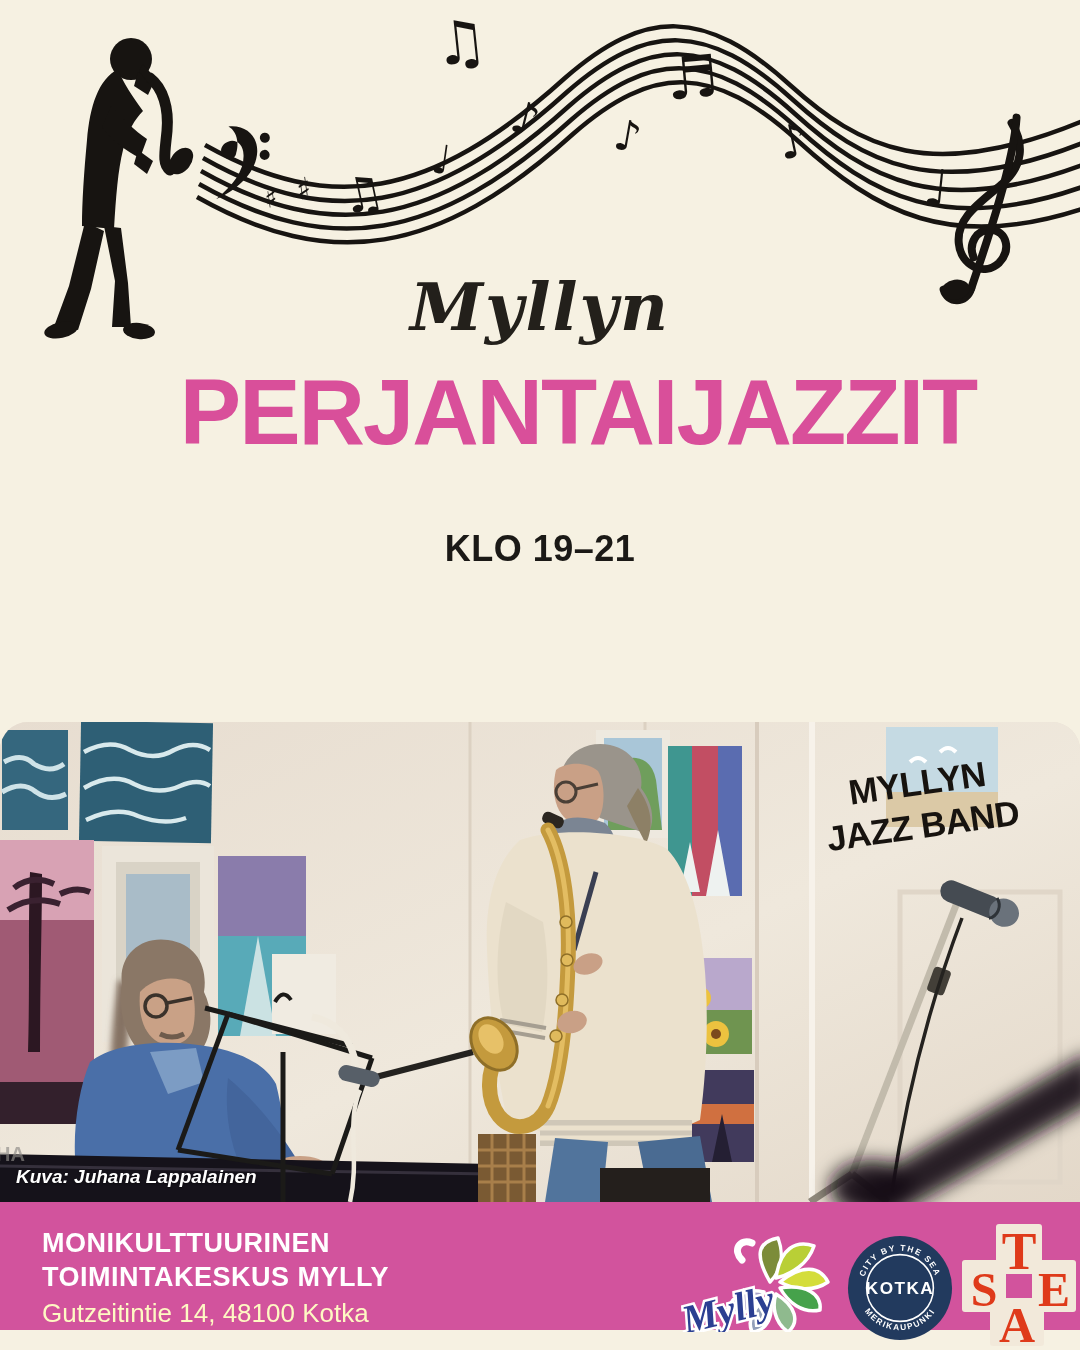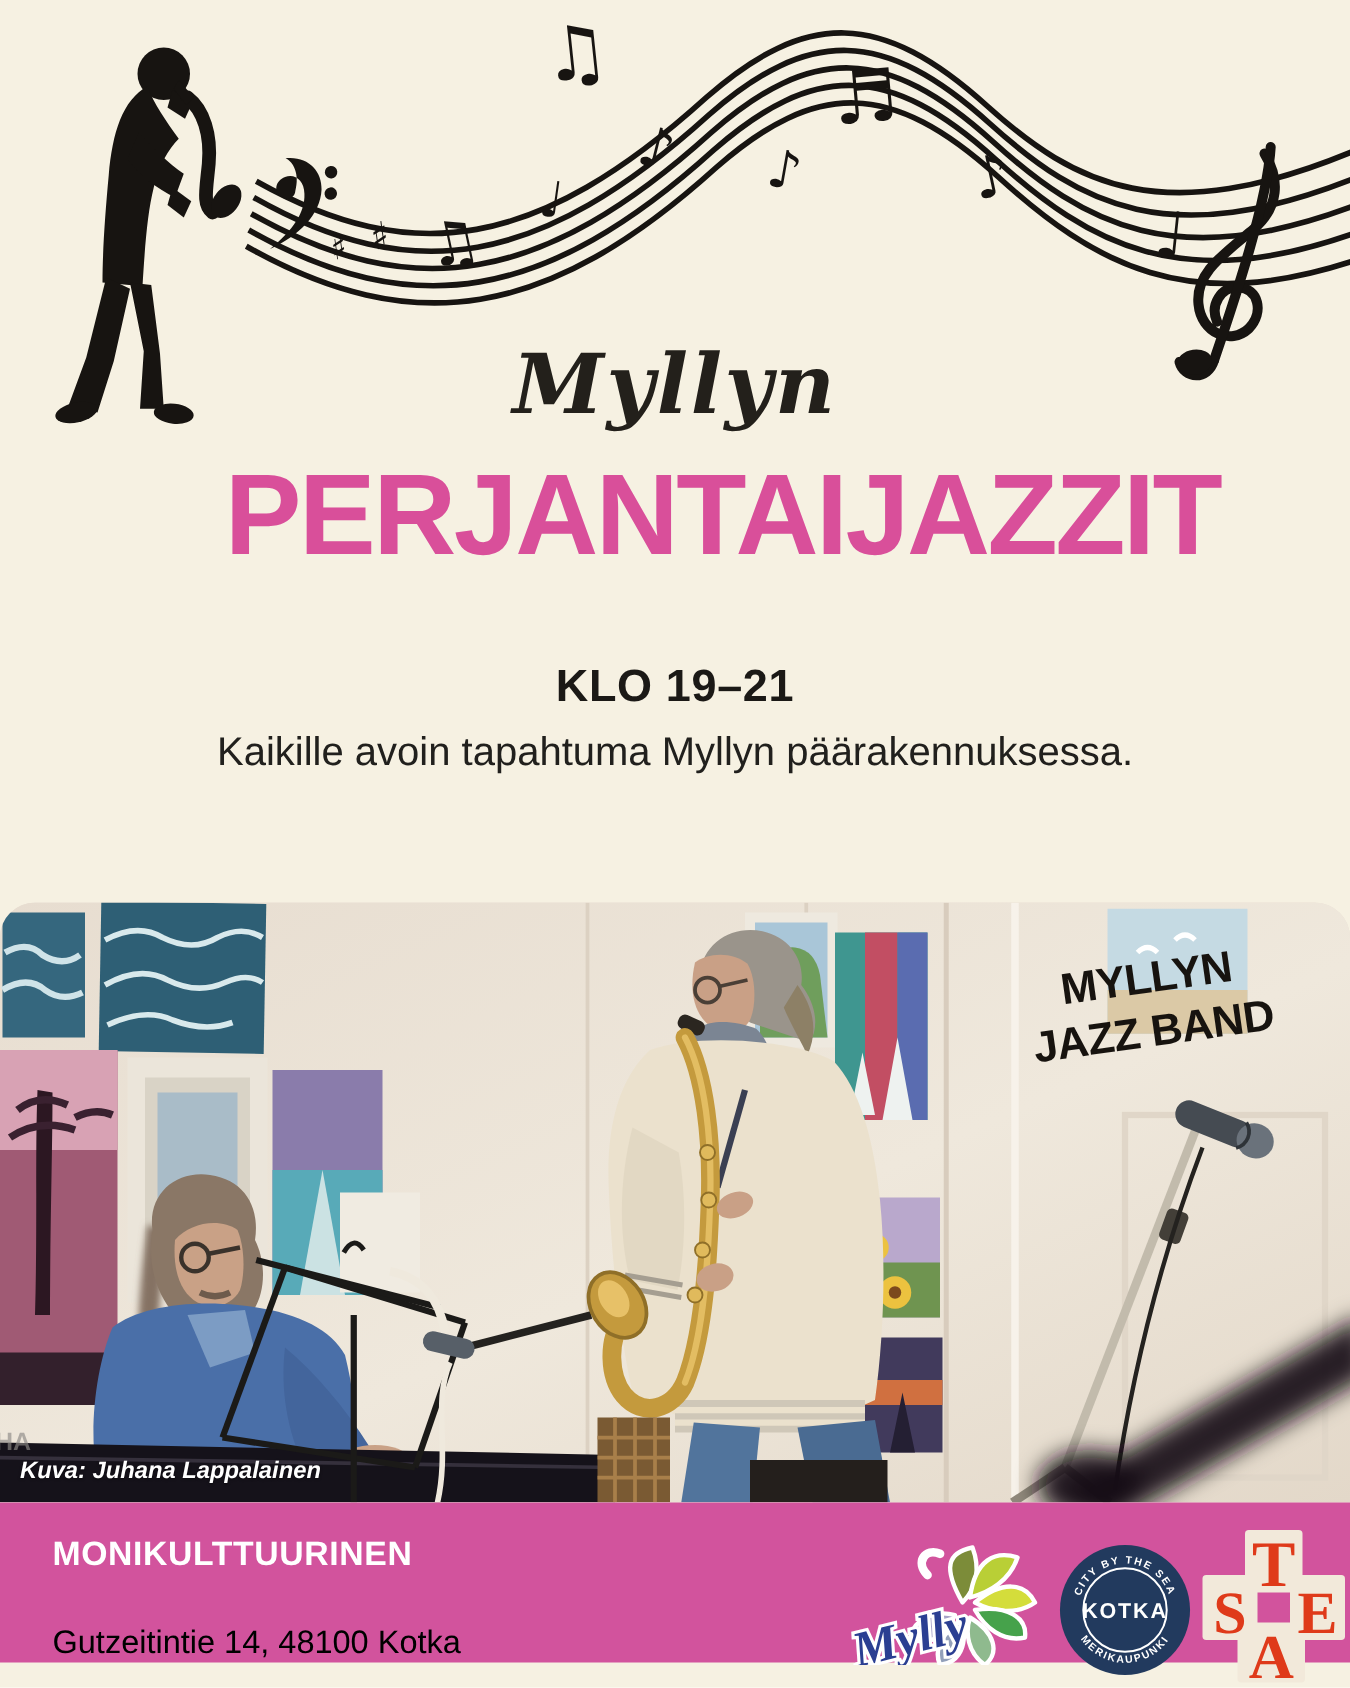--- a/index.html
+++ b/index.html
@@ -19,21 +19,21 @@
   .photo{top:722px;left:0;width:1080px;height:480px;border-radius:28px 28px 0 0;overflow:hidden;background:#e9e0d4;}
   .band-label{left:795px;top:40px;width:250px;transform:rotate(-8deg);
     font-size:35px;font-weight:bold;line-height:1.22;text-align:center;color:#17130f;letter-spacing:-.5px;}
   .credit{left:16px;bottom:14px;font-size:19px;font-weight:bold;font-style:italic;color:#ffffff;
     text-shadow:0 1px 2px rgba(0,0,0,.5);margin-top:33px;}
   .brand-frag{left:-4px;bottom:36px;font-size:20px;font-weight:bold;color:#8d8a86;opacity:.65;}
   
   .footer{top:1202px;left:0;width:1080px;height:128px;background:#d2539d;}
   .org1{left:42px;top:26px;font-size:27px;font-weight:bold;color:#fff;letter-spacing:.5px;}
   .org2{left:42px;top:60px;font-size:27px;font-weight:bold;color:#fff;letter-spacing:.5px;}
-  .addr{left:42px;top:96px;font-size:26px;color:#000000;}
+  .addr{left:42px;top:96px;font-size:26px;color:#fef9c3;}
   .note{font-family:"DejaVu Sans",sans-serif;fill:#171411;}
   svg{display:block;}
 </style>
 </head>
 <body>
 
 <div class="poster">
 
   <svg class="abs" style="top:0;left:0" width="1080" height="355" viewBox="0 0 1080 355">
 
@@ -84,21 +84,20 @@
       <text class="note" x="668" y="100" font-size="58" transform="rotate(-5 668 100)">♬</text>
       <text class="note" x="782" y="160" font-size="46" transform="rotate(-12 782 160)">♪</text>
       <text class="note" x="922" y="205" font-size="52" transform="rotate(6 922 205)">♩</text>
     </g>
   </svg>
 
   <div class="abs script-title">Myllyn</div>
   <div class="abs main-title">PERJANTAIJAZZIT</div>
   <div class="abs sub2">KLO 19–21</div>
   <div class="abs body-text">
-    <div>Kaikille avoin tapahtuma Myllyn päärakennuksessa.</div>
   </div>
 
   <div class="abs photo">
     <svg width="1080" height="480" viewBox="0 0 1080 480">
       <defs>
         <linearGradient id="wallg" x1="0" y1="0" x2="1" y2="1">
           <stop offset="0" stop-color="#e7ddd0"></stop>
             <stop offset=".55" stop-color="#efe8dc"></stop>
             <stop offset="1" stop-color="#e3d8c9"></stop>
         </linearGradient>
@@ -272,20 +271,21 @@
     <div class="abs band-label">
       <div>MYLLYN</div>
       <div>JAZZ BAND</div>
     </div>
     <div class="abs brand-frag">HA</div>
     <div class="abs credit">Kuva: Juhana Lappalainen</div>
   </div>
 
   <div class="abs footer">
     <div class="abs org1">MONIKULTTUURINEN</div>
+    <div class="abs org2">TOIMINTAKESKUS MYLLY</div>
     <div class="abs addr">Gutzeitintie 14, 48100 Kotka</div>
 
     <svg class="abs" style="left:672px;top:30px" width="165" height="100" viewBox="0 0 165 100">
       <g stroke="#ffffff" stroke-width="3.5" stroke-linejoin="round">
         <path d="M98,50 C82,22 86,10 106,6 C112,22 110,38 98,50 Z" fill="#7c8c39"></path>
         <path d="M104,46 C108,16 124,8 142,14 C136,32 120,42 104,46 Z" fill="#b9cf36"></path>
         <path d="M108,50 C130,32 148,34 156,50 C142,60 122,58 108,50 Z" fill="#d4dd3b"></path>
         <path d="M108,56 C134,52 150,62 148,78 C130,82 116,70 108,56 Z" fill="#46a24b"></path>
         <path d="M104,62 C124,74 128,90 116,100 C102,90 100,74 104,62 Z" fill="#8fba8e"></path>
         <path d="M98,64 C102,84 96,98 80,100 C74,86 84,72 98,64 Z" fill="#93a0ba"></path>

